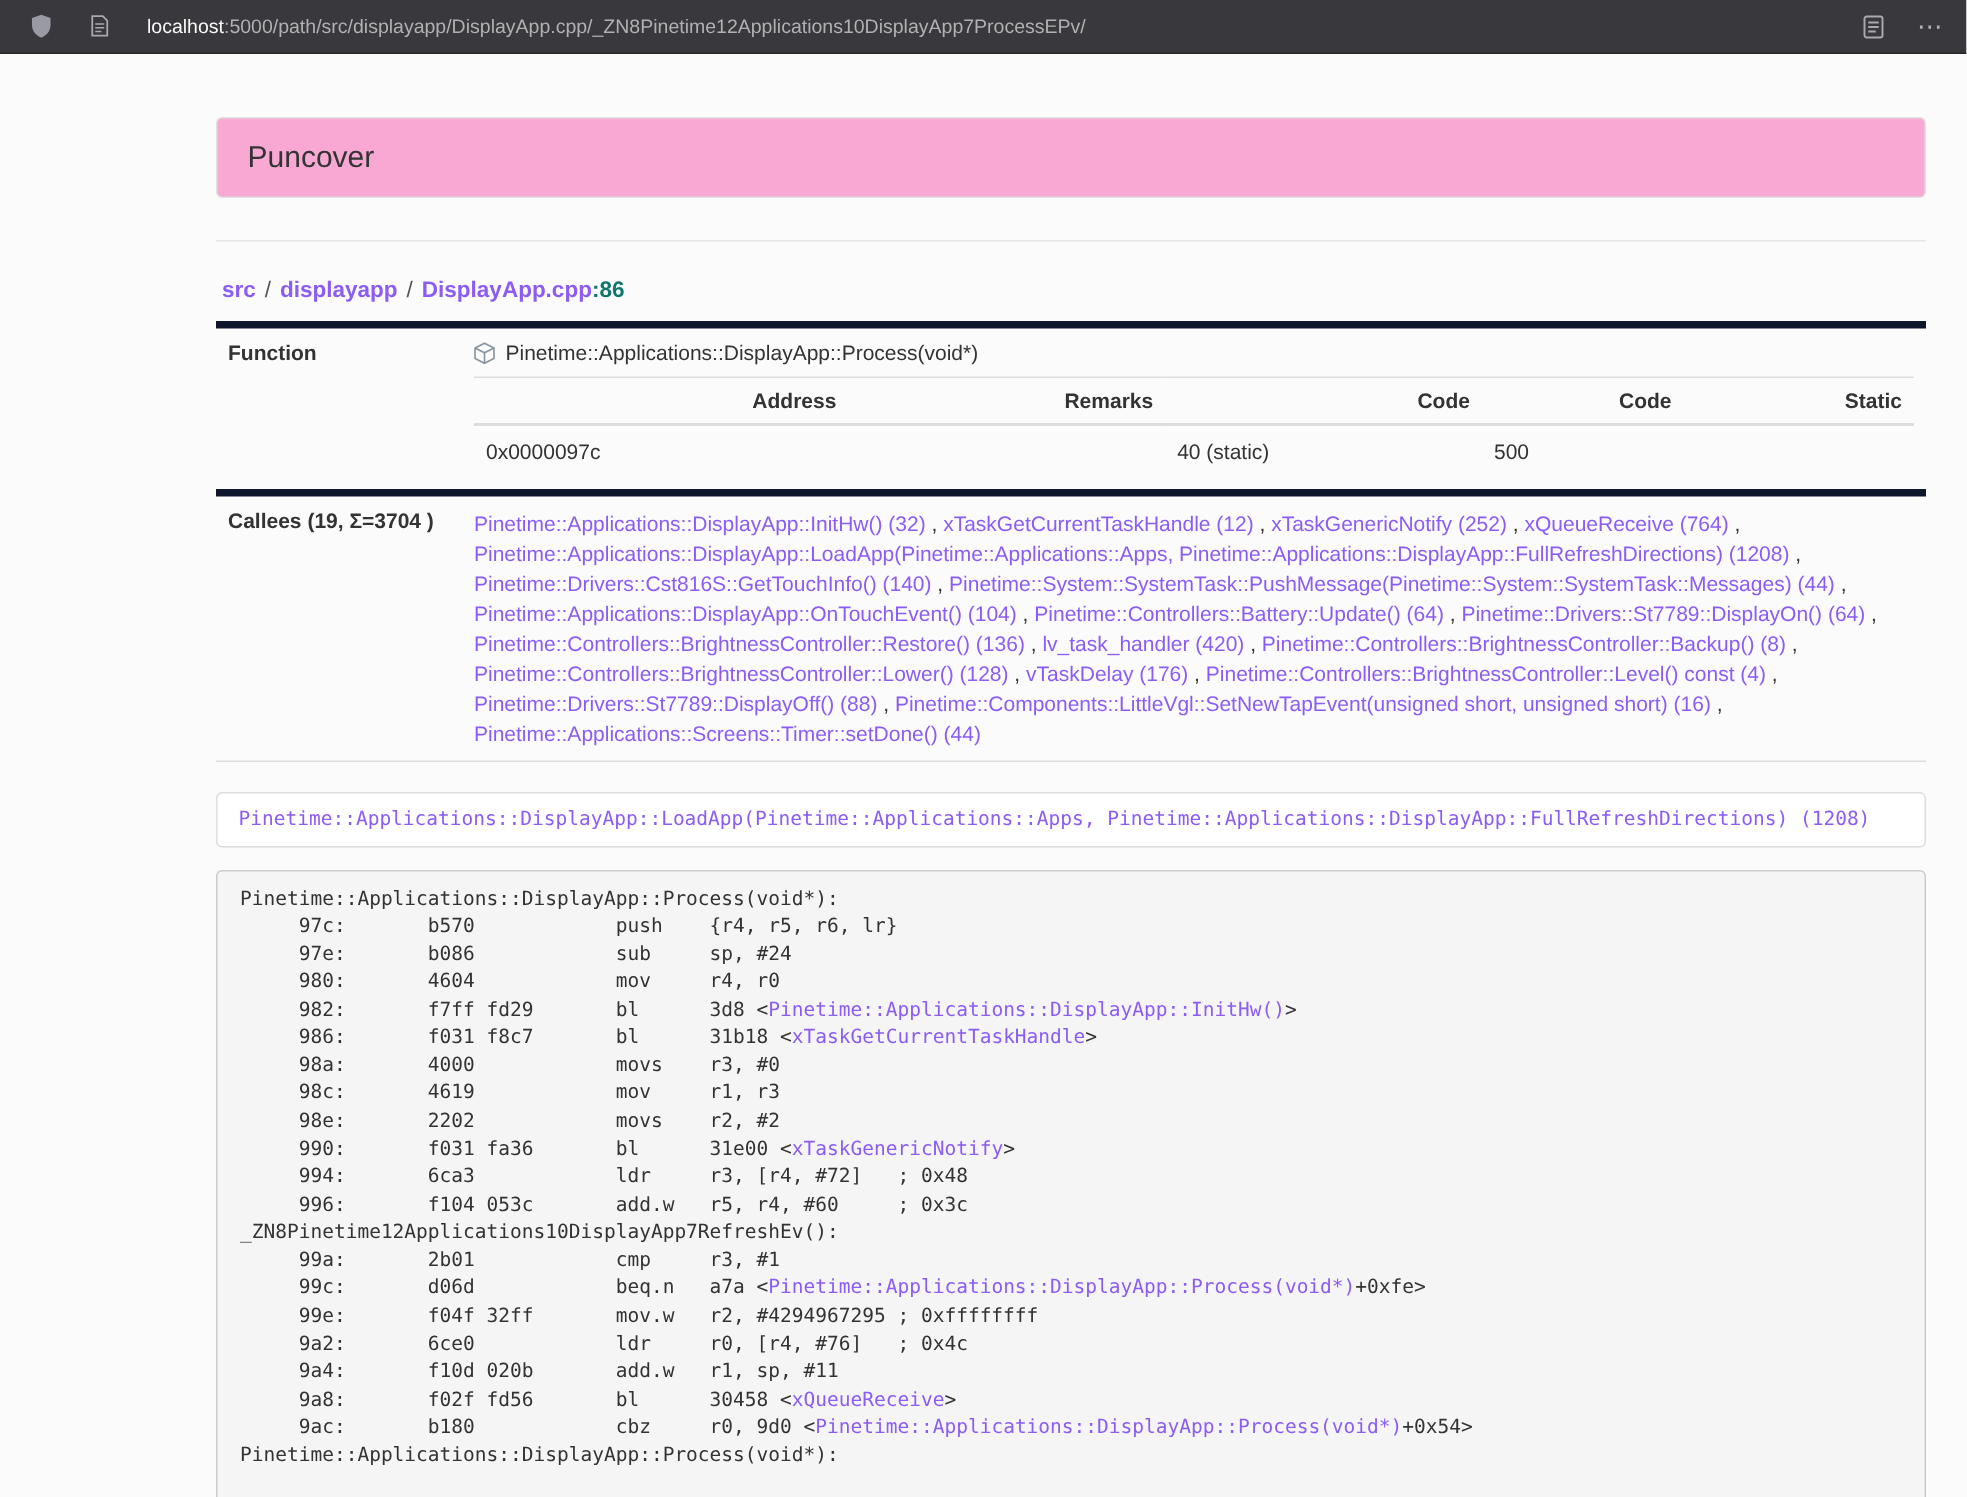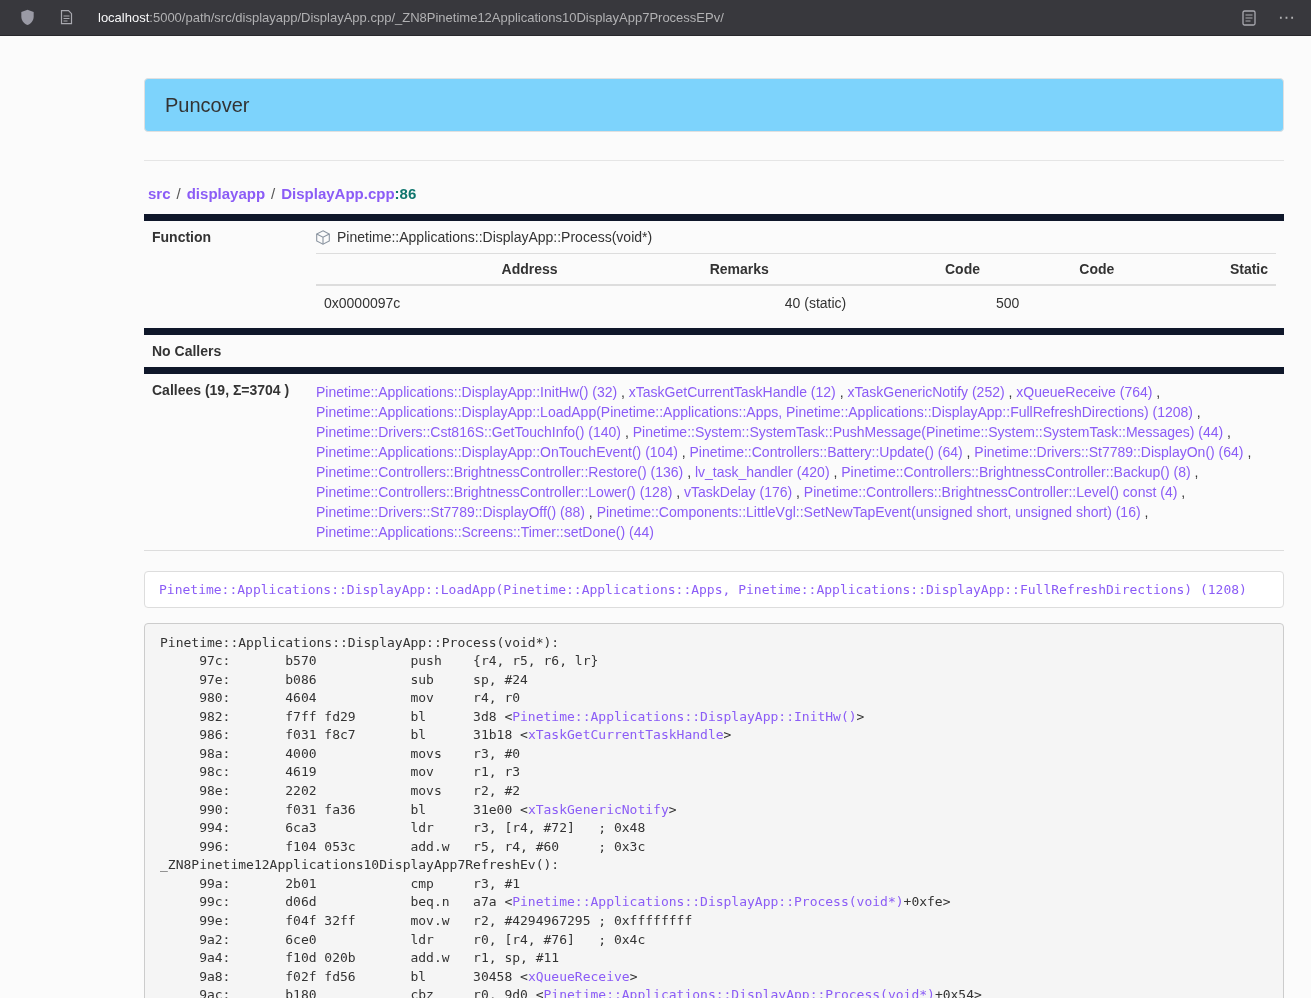--- a/index.html
+++ b/index.html
@@ -22,34 +22,34 @@
   .chrome .icon { display:inline-flex; align-items:center; }
   .url { font-size:13px; white-space:nowrap; overflow:hidden; }
   .url .host { color:#f9f9fa; }
   .url .path { color:#b1b1b3; }
   .kebab { color:#b1b1b3; font-size:17px; line-height:1; padding:0 2px; }
 
   
   .content { margin-left:144px; width:1140px; }
 
   .well {
-    margin-top:42px; background:#7dd3fc; border:1px solid #e0e0e0;
+    margin-top:42px; background:#f9a8d4; border:1px solid #e0e0e0;
     border-radius:4px; padding:14px 20px; box-sizing:border-box;
   }
   .well h1 { margin:0; font-size:20px; font-weight:500; color:#333; line-height:24px; }
 
   hr.divider { border:none; border-top:1px solid #e5e5e5; margin:28px 0 0 0; }
 
   .crumbs { margin:24px 0 12px 4px; font-size:15px; }
   .crumbs a { font-weight:700; }
   .crumbs .sep { color:#555; margin:0 6px; }
   .crumbs .suffix { color:#0f766e; font-weight:700; }
 
   table.outer { width:100%; border-collapse:collapse; font-size:14px; color:#333; border-bottom:1px solid #ddd; }
-  table.outer > tbody > tr { border-top:7px solid #0f172a; }
+  table.outer > tbody > tr { border-top:5px solid #0f172a; }
   table.outer > tbody > tr > td { padding:8px; vertical-align:top; }
   td.lbl { width:148px; font-weight:700; white-space:nowrap; }
 
   .func-line { display:flex; align-items:center; gap:7px; }
   .func-line .icon { display:inline-flex; }
 
   table.inner { width:100%; border-collapse:collapse; margin-top:8px; }
   table.inner th {
     text-align:right; padding:7px 8px; font-weight:700;
     border-top:1px solid #ddd; border-bottom:2px solid #ddd;
@@ -151,24 +151,20 @@
                 <td></td>
                 <td>40 (static)</td>
                 <td>500</td>
                 <td></td>
               </tr>
             </tbody>
           </table>
         </td>
       </tr>
       <tr>
-        <td class="lbl">No Callers</td>
-        <td></td>
-      </tr>
-      <tr>
         <td class="lbl">Callees (19, Σ=3704 )</td>
         <td class="callees"><a>Pinetime::Applications::DisplayApp::InitHw() (32)</a><span class="sep"> , </span><a>xTaskGetCurrentTaskHandle (12)</a><span class="sep"> , </span><a>xTaskGenericNotify (252)</a><span class="sep"> , </span><a>xQueueReceive (764)</a><span class="sep"> , </span><a>Pinetime::Applications::DisplayApp::LoadApp(Pinetime::Applications::Apps, Pinetime::Applications::DisplayApp::FullRefreshDirections) (1208)</a><span class="sep"> , </span><a>Pinetime::Drivers::Cst816S::GetTouchInfo() (140)</a><span class="sep"> , </span><a>Pinetime::System::SystemTask::PushMessage(Pinetime::System::SystemTask::Messages) (44)</a><span class="sep"> , </span><a>Pinetime::Applications::DisplayApp::OnTouchEvent() (104)</a><span class="sep"> , </span><a>Pinetime::Controllers::Battery::Update() (64)</a><span class="sep"> , </span><a>Pinetime::Drivers::St7789::DisplayOn() (64)</a><span class="sep"> , </span><a>Pinetime::Controllers::BrightnessController::Restore() (136)</a><span class="sep"> , </span><a>lv_task_handler (420)</a><span class="sep"> , </span><a>Pinetime::Controllers::BrightnessController::Backup() (8)</a><span class="sep"> , </span><a>Pinetime::Controllers::BrightnessController::Lower() (128)</a><span class="sep"> , </span><a>vTaskDelay (176)</a><span class="sep"> , </span><a>Pinetime::Controllers::BrightnessController::Level() const (4)</a><span class="sep"> , </span><a>Pinetime::Drivers::St7789::DisplayOff() (88)</a><span class="sep"> , </span><a>Pinetime::Components::LittleVgl::SetNewTapEvent(unsigned short, unsigned short) (16)</a><span class="sep"> , </span><a>Pinetime::Applications::Screens::Timer::setDone() (44)</a></td>
       </tr>
     </tbody>
   </table>
 
   <div class="highlight-box">
     <a>Pinetime::Applications::DisplayApp::LoadApp(Pinetime::Applications::Apps, Pinetime::Applications::DisplayApp::FullRefreshDirections) (1208)</a>
   </div>
 

